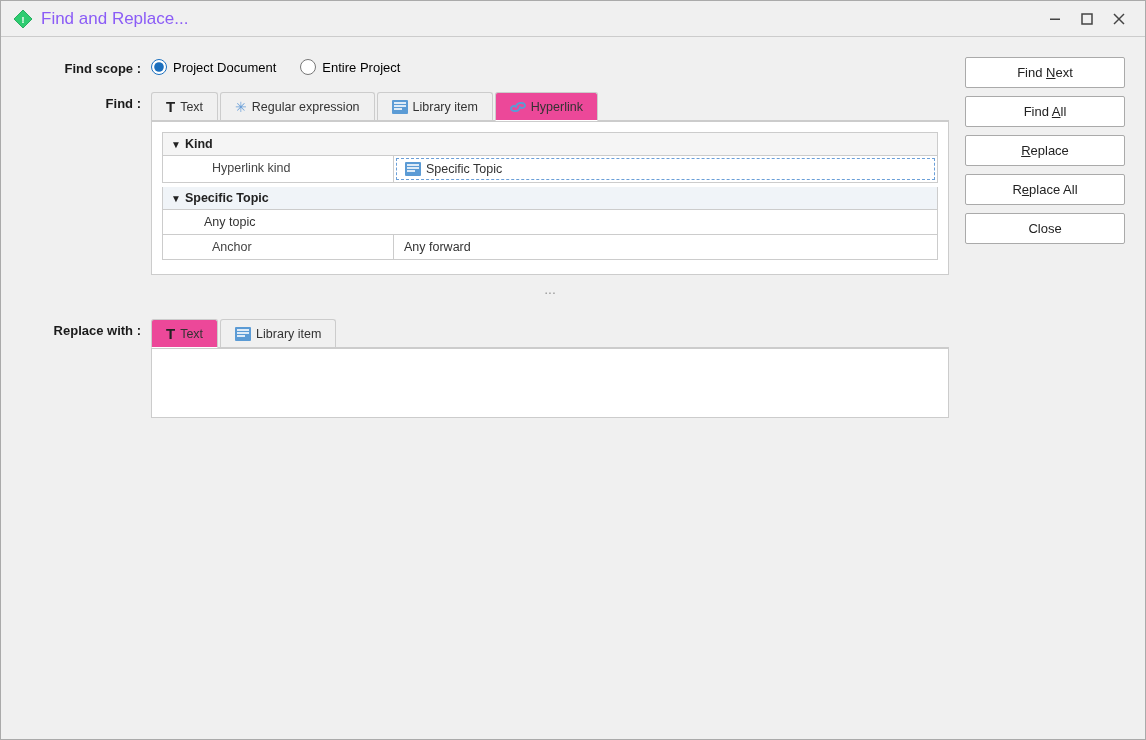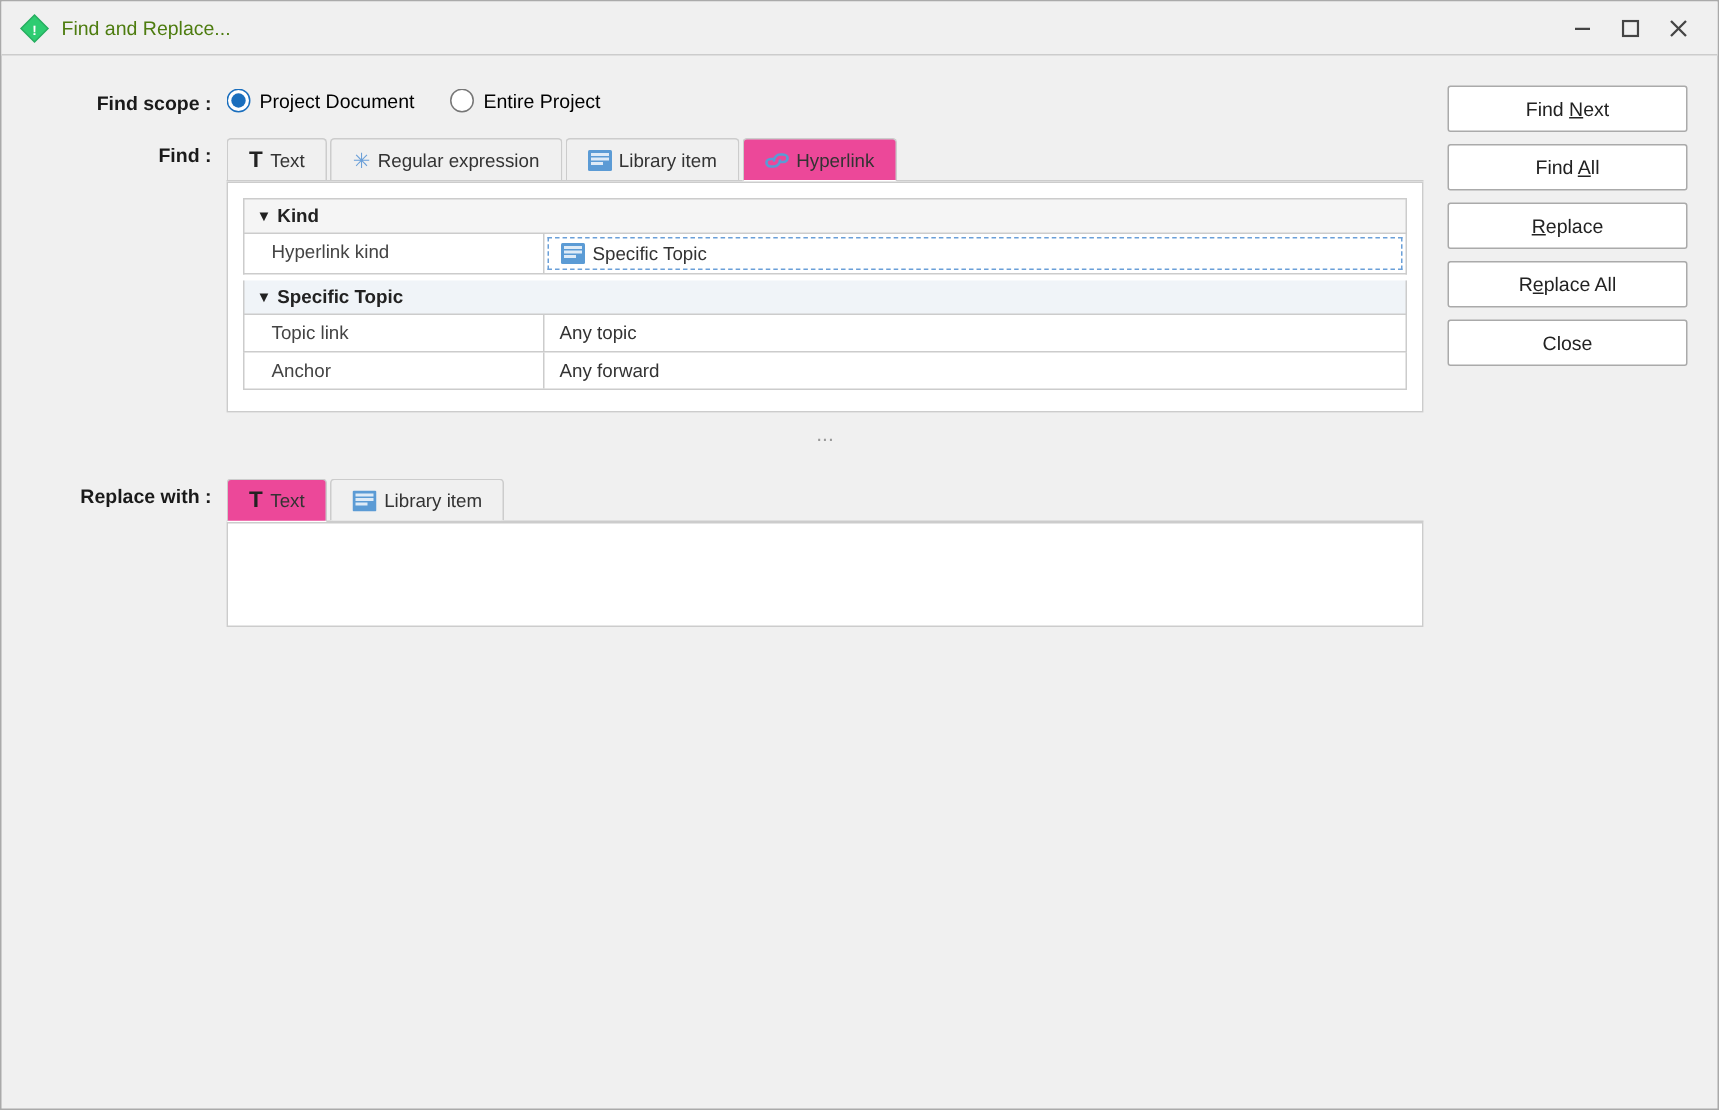--- a/index.html
+++ b/index.html
@@ -34,22 +34,22 @@
       align-items: center;
       justify-content: space-between;
       height: 36px;
     }
     .title-bar-left {
       display: flex;
       align-items: center;
       gap: 8px;
     }
     .title-text {
-      font-size: 13px;
-      color: #4d7c0f;
+      font-size: 17px;
+      color: #8b5cf6;
     }
     .title-bar-controls {
       display: flex;
       gap: 4px;
     }
     .title-btn {
       width: 28px;
       height: 22px;
       background: transparent;
       border: none;
@@ -192,20 +192,21 @@
       font-size: 12.5px;
       color: #222;
       border: 1px solid #ccc;
       border-top: none;
     }
 
     .data-row {
       display: flex;
       border: 1px solid #ccc;
       border-top: none;
+      padding-left: 31px;
     }
     .data-key {
       width: 200px;
       padding: 5px 18px;
       color: #444;
       border-right: 1px solid #ccc;
       font-size: 12.5px;
     }
     .data-val {
       flex: 1;
@@ -395,21 +396,20 @@
                 </div>
               </div>
             </div>
 
             <div class="section-group">
               <div class="subsection-header-row">
                 <span style="font-size:10px;">▼</span>
                 <span>Specific Topic</span>
               </div>
               <div class="data-row">
-                <div class="data-key">Topic link</div>
                 <div class="data-val">Any topic</div>
               </div>
               <div class="data-row">
                 <div class="data-key">Anchor</div>
                 <div class="data-val">Any forward</div>
               </div>
             </div>
           </div>
 
           <div class="ellipsis-row">...</div>

